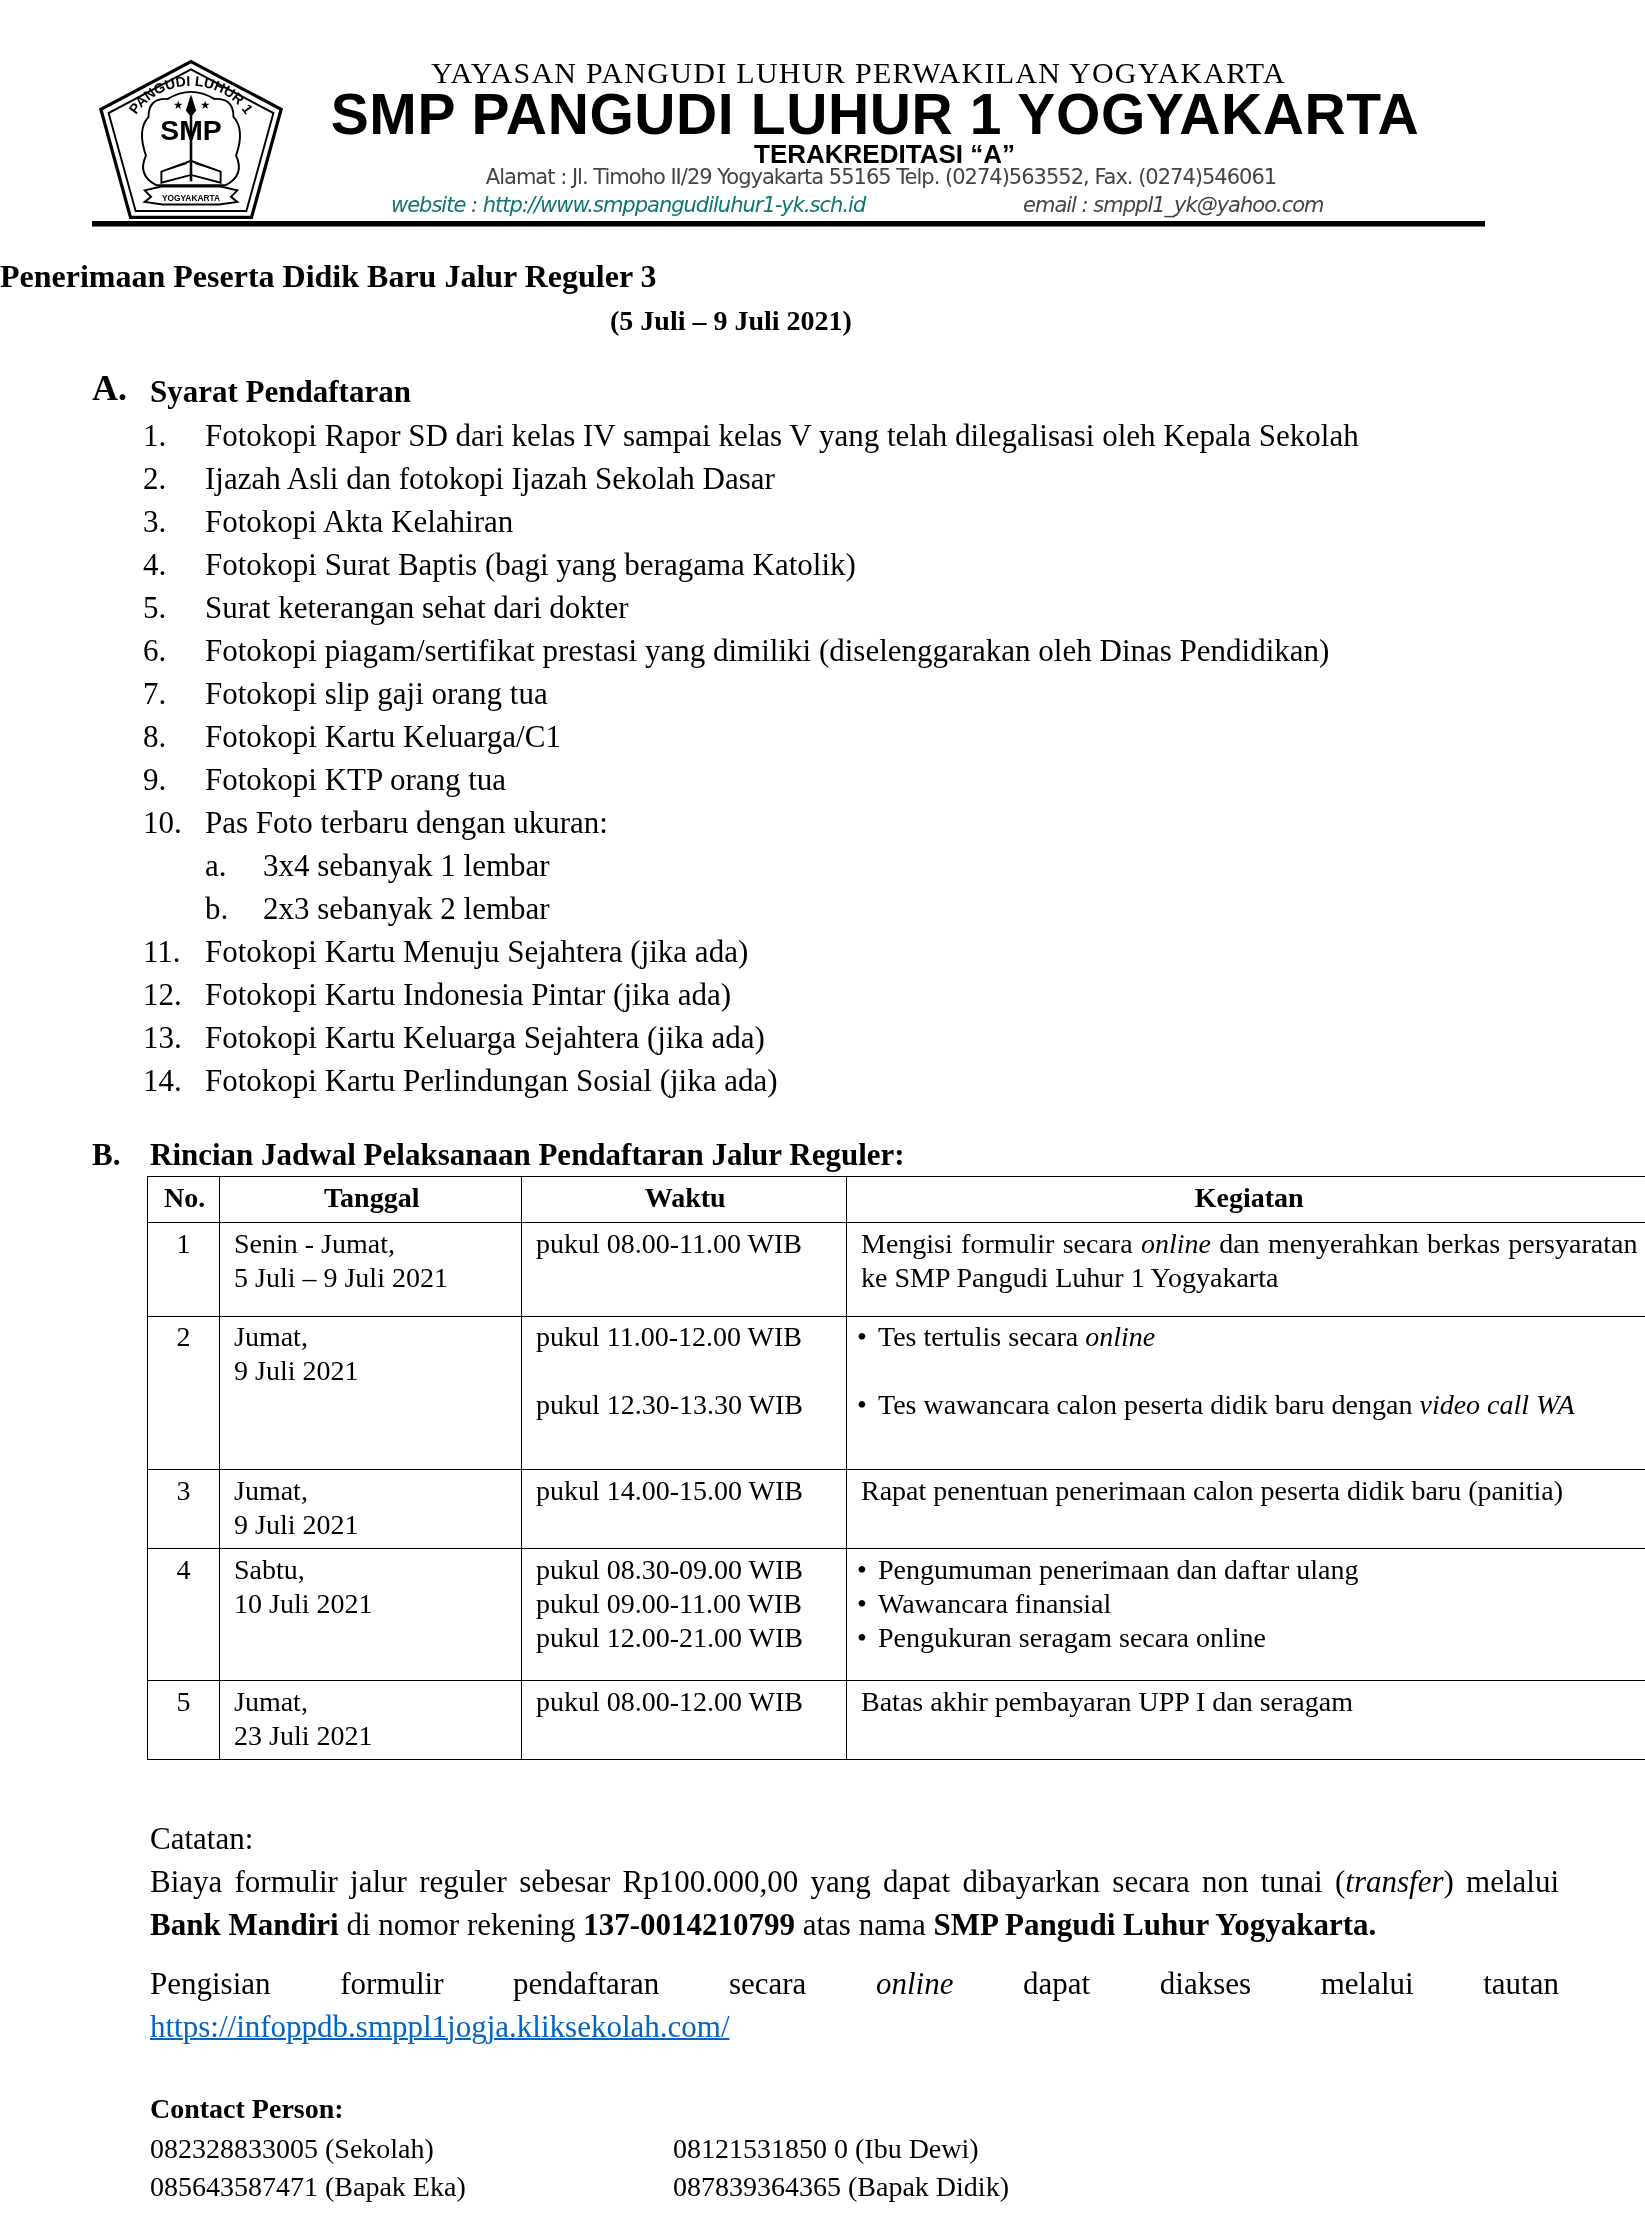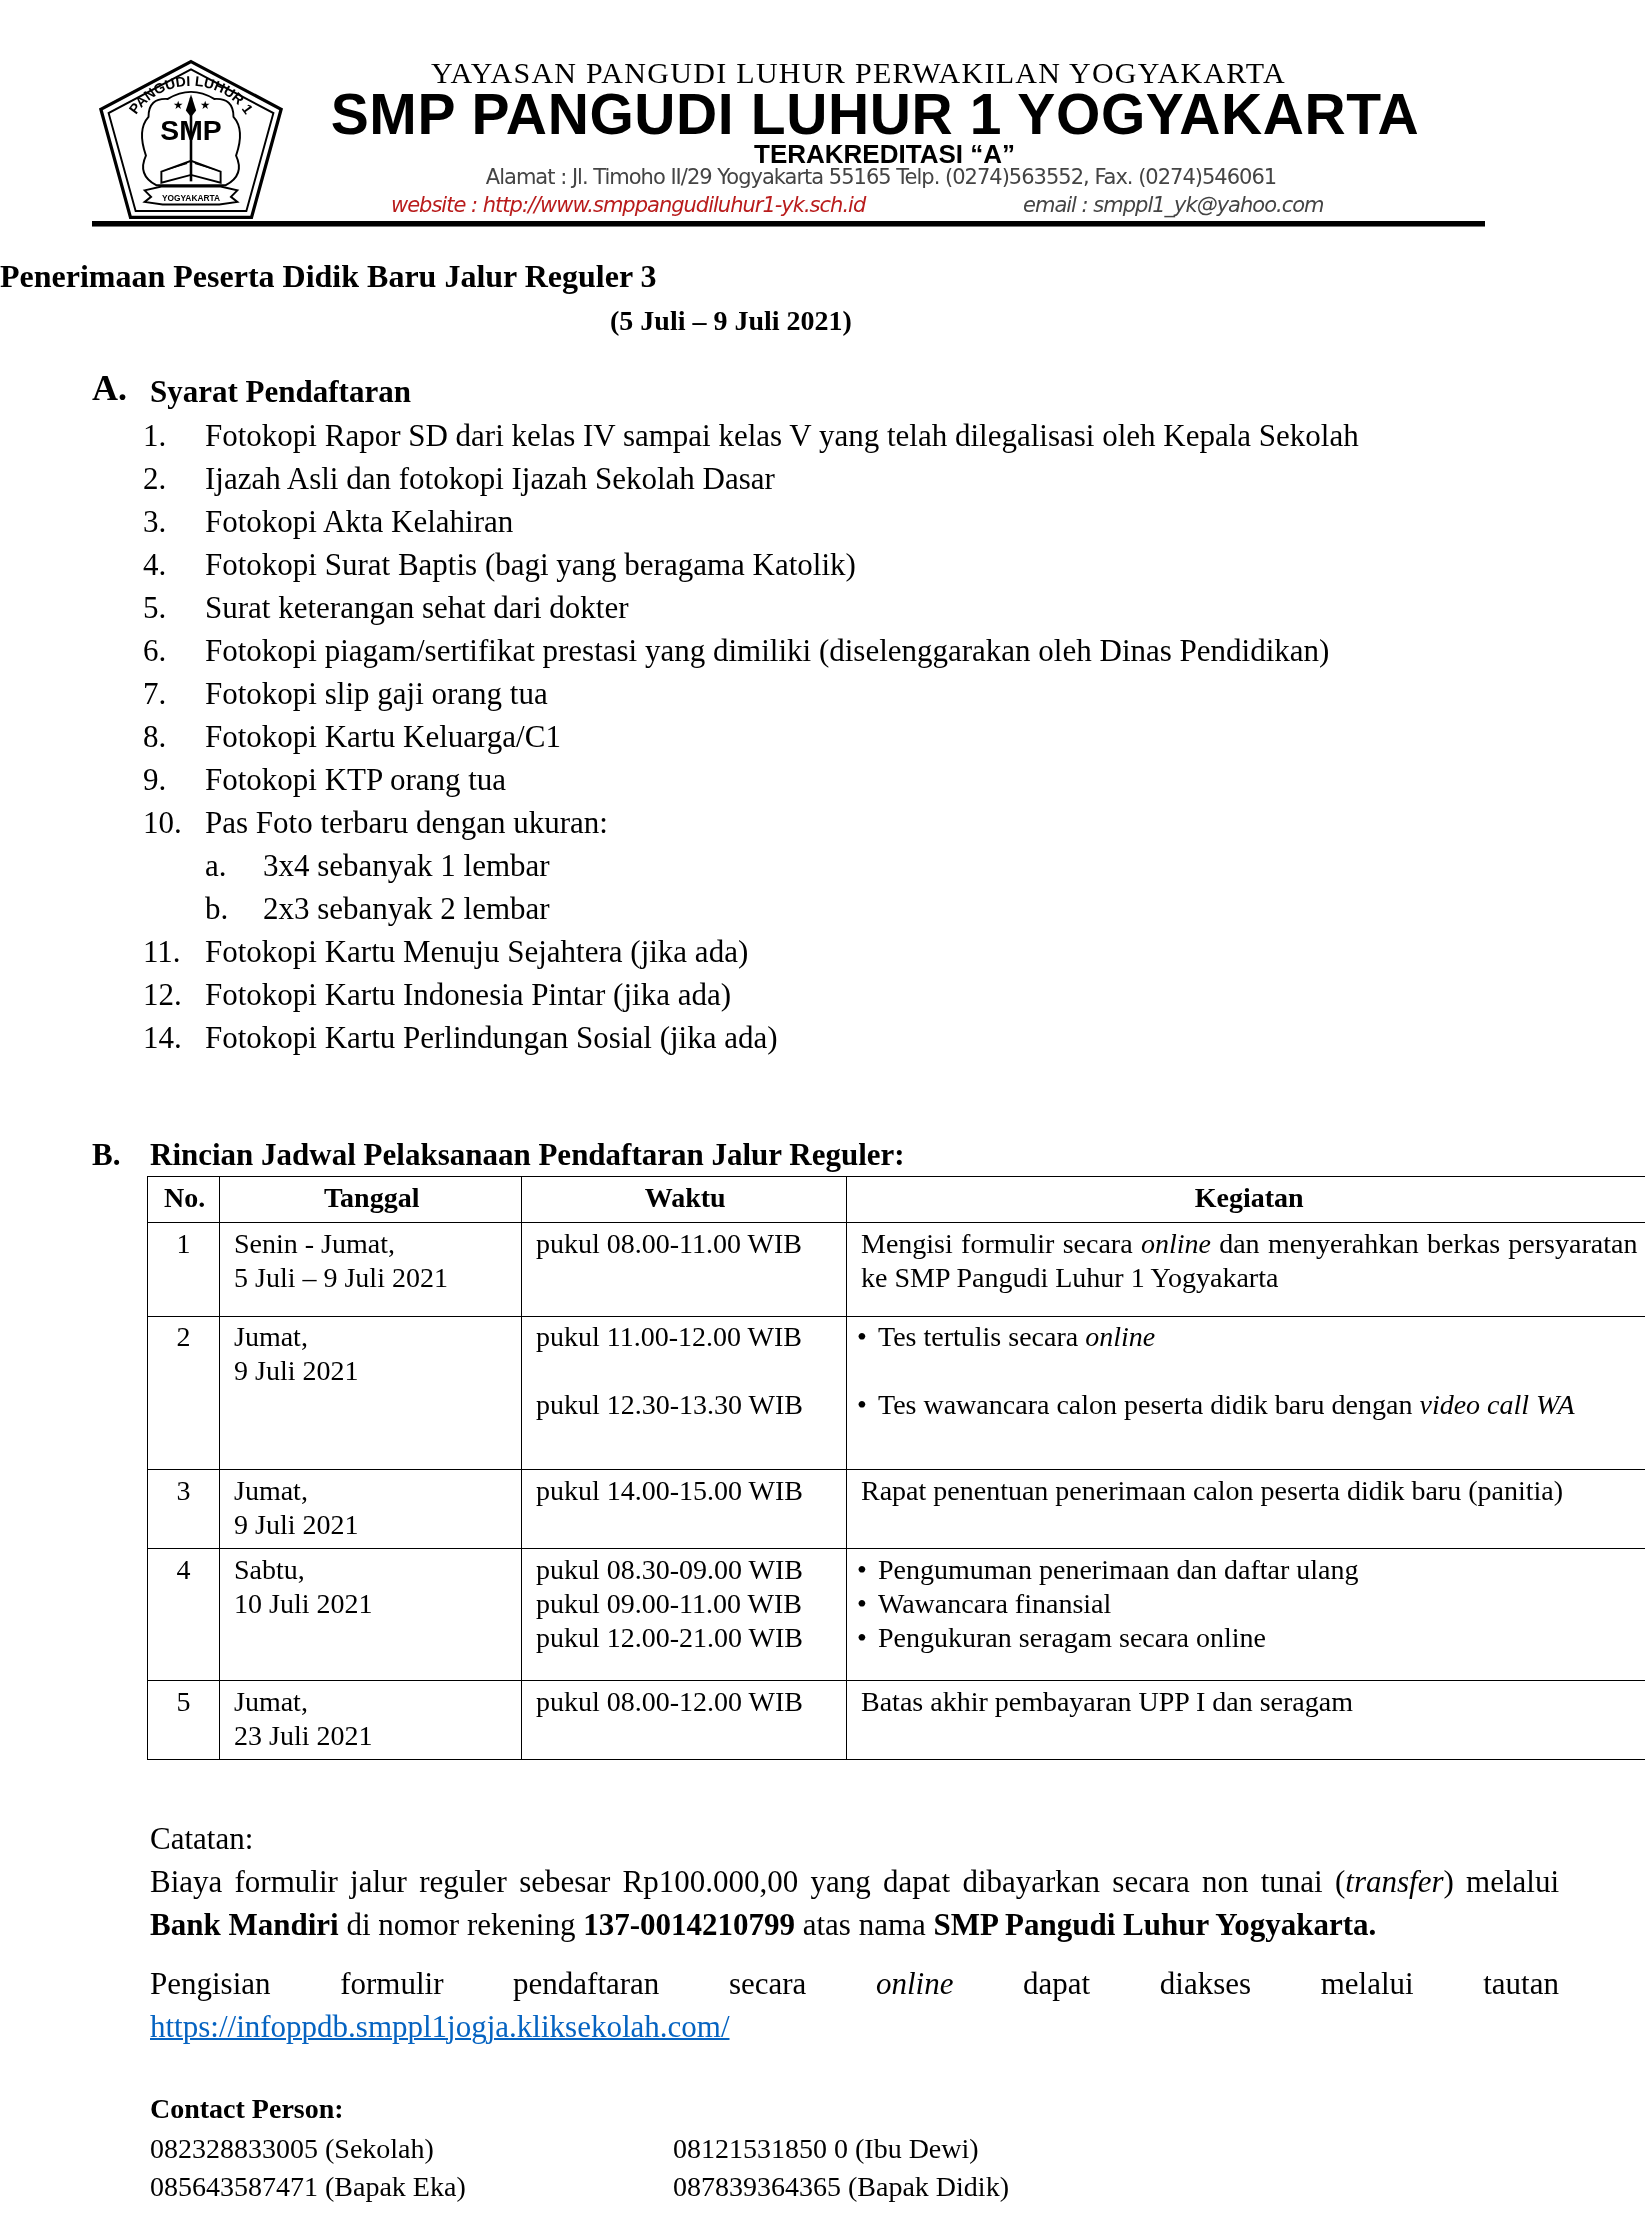--- a/index.html
+++ b/index.html
@@ -5,21 +5,21 @@
   html, body { margin: 0; padding: 0; background: #ffffff; }
   body { width: 1646px; height: 2227px; position: relative; overflow: hidden; color: #000; font-family: "Liberation Serif", serif; }
   .abs { position: absolute; }
 
   
   #logo { left: 97px; top: 59px; width: 188px; height: 161px; }
   .lh-foundation { left: 400px; top: 57px; width: 917px; text-align: center; font-family: "Liberation Serif", serif; font-size: 30px; letter-spacing: 1.3px; line-height: 32px; white-space: nowrap; }
   .lh-school { left: 323px; top: 85px; width: 1104px; text-align: center; font-family: "Liberation Sans", sans-serif; font-weight: bold; font-size: 57px; line-height: 59px; white-space: nowrap; letter-spacing: 0.6px; }
   .lh-accred { left: 678px; top: 141px; width: 413px; text-align: center; font-family: "Liberation Sans", sans-serif; font-weight: bold; font-size: 26px; line-height: 27px; white-space: nowrap; }
   .lh-address { left: 426px; top: 164px; width: 910px; text-align: center; font-family: "DejaVu Sans", sans-serif; font-size: 21px; line-height: 26px; color: #444; white-space: nowrap; letter-spacing: -1px; }
-  .lh-web { left: 391px; top: 192px; font-family: "DejaVu Sans", sans-serif; font-style: italic; font-size: 21px; line-height: 26px; color: #b91c1c; white-space: nowrap; letter-spacing: -1px; }
+  .lh-web { left: 391px; top: 192px; font-family: "DejaVu Sans", sans-serif; font-style: italic; font-size: 21px; line-height: 26px; color: #0f766e; white-space: nowrap; letter-spacing: -1px; }
   .lh-email { left: 1023px; top: 192px; font-family: "DejaVu Sans", sans-serif; font-style: italic; font-size: 21px; line-height: 26px; color: #444; white-space: nowrap; letter-spacing: -1px; }
   .lh-rule { left: 92px; top: 221px; width: 1393px; height: 4.5px; background: #000; border-bottom: 1.3px solid #777; }
 
   
   .doc-title { left: 0; top: 257px; width: 1646px; text-align: left; font-weight: bold; font-size: 32px; line-height: 39px; white-space: nowrap; }
   .doc-subtitle { left: 0; top: 303px; width: 1462px; text-align: center; font-weight: bold; font-size: 28px; line-height: 35px; white-space: nowrap; }
 
   
   .sec-letter { font-weight: bold; white-space: nowrap; }
   .sec-A-letter { left: 92px; top: 368px; font-size: 36px; line-height: 41px; }
@@ -162,20 +162,24 @@
     </div>
     <div class="req-item">
       <span class="req-num">11.</span>
       <span class="req-text">Fotokopi Kartu Menuju Sejahtera (jika ada)</span>
     </div>
     <div class="req-item">
       <span class="req-num">12.</span>
       <span class="req-text">Fotokopi Kartu Indonesia Pintar (jika ada)</span>
     </div>
     <div class="req-item">
+      <span class="req-num">13.</span>
+      <span class="req-text">Fotokopi Kartu Keluarga Sejahtera (jika ada)</span>
+    </div>
+    <div class="req-item">
       <span class="req-num">14.</span>
       <span class="req-text">Fotokopi Kartu Perlindungan Sosial (jika ada)</span>
     </div>
   </div>
 
 <div class="abs sec-letter sec-B-letter">B.</div>
 <div class="abs sec-B-title">Rincian Jadwal Pelaksanaan Pendaftaran Jalur Reguler:</div>
 
 <table class="abs" id="schedule-table">
   <colgroup>

